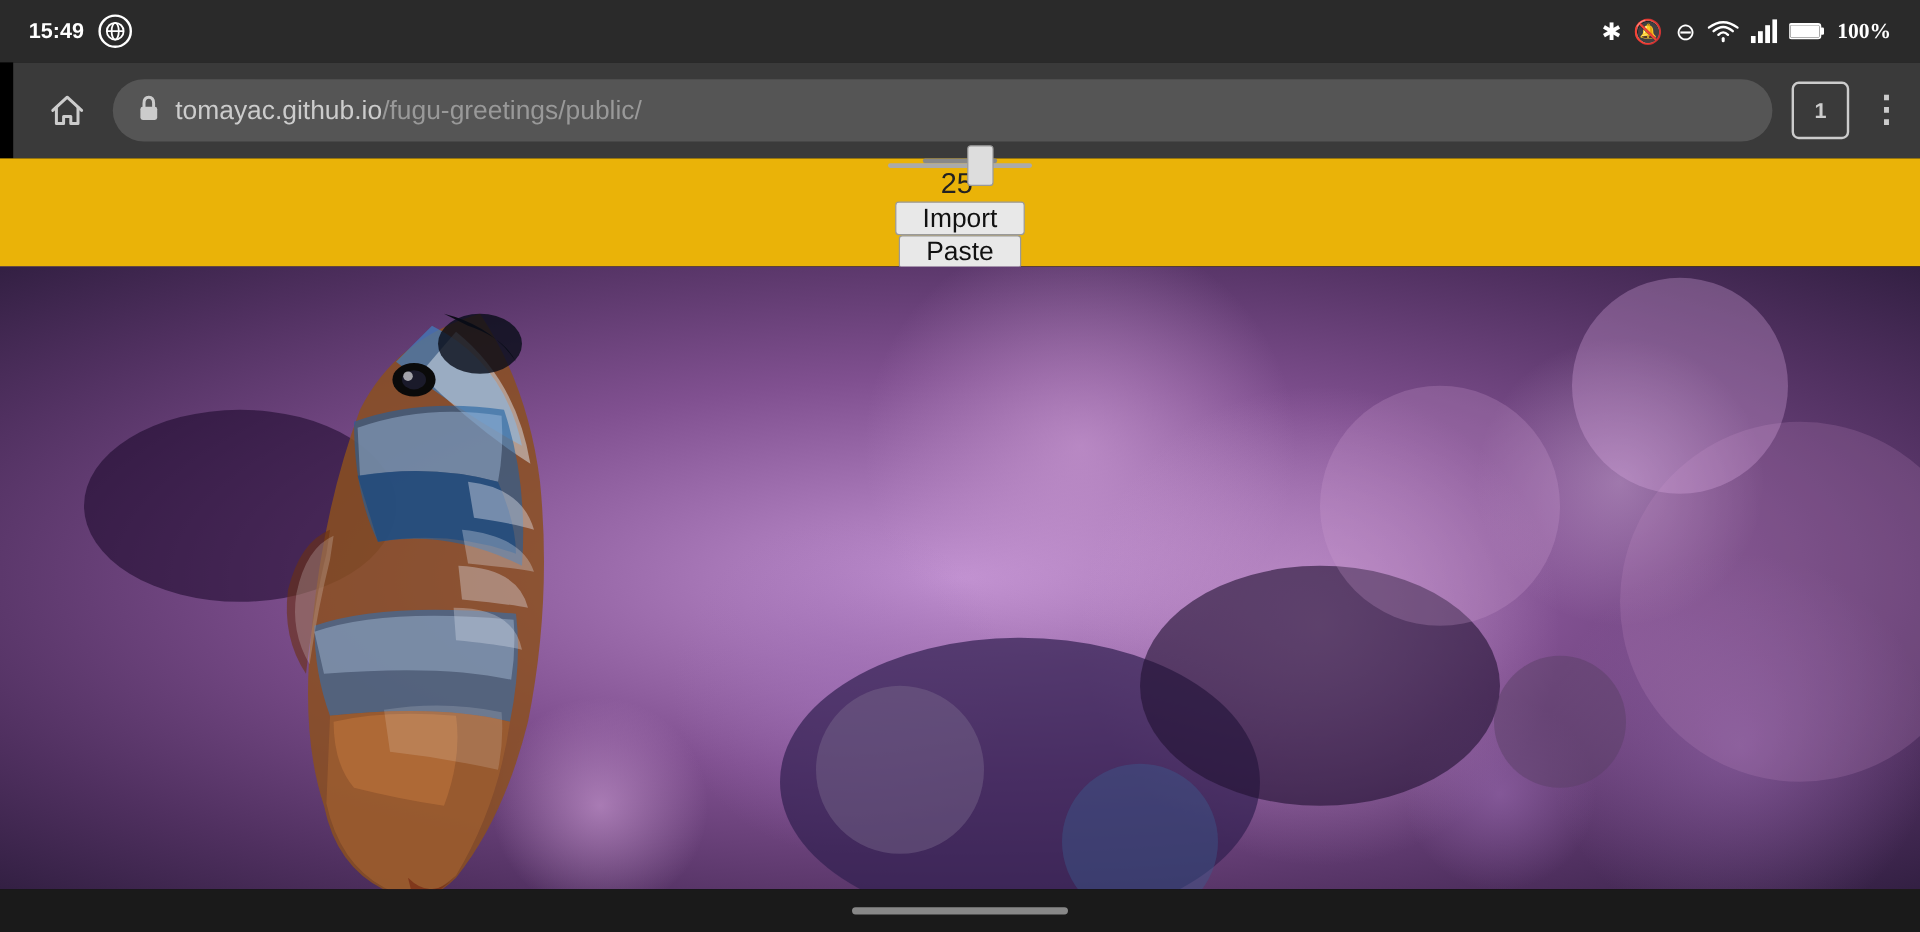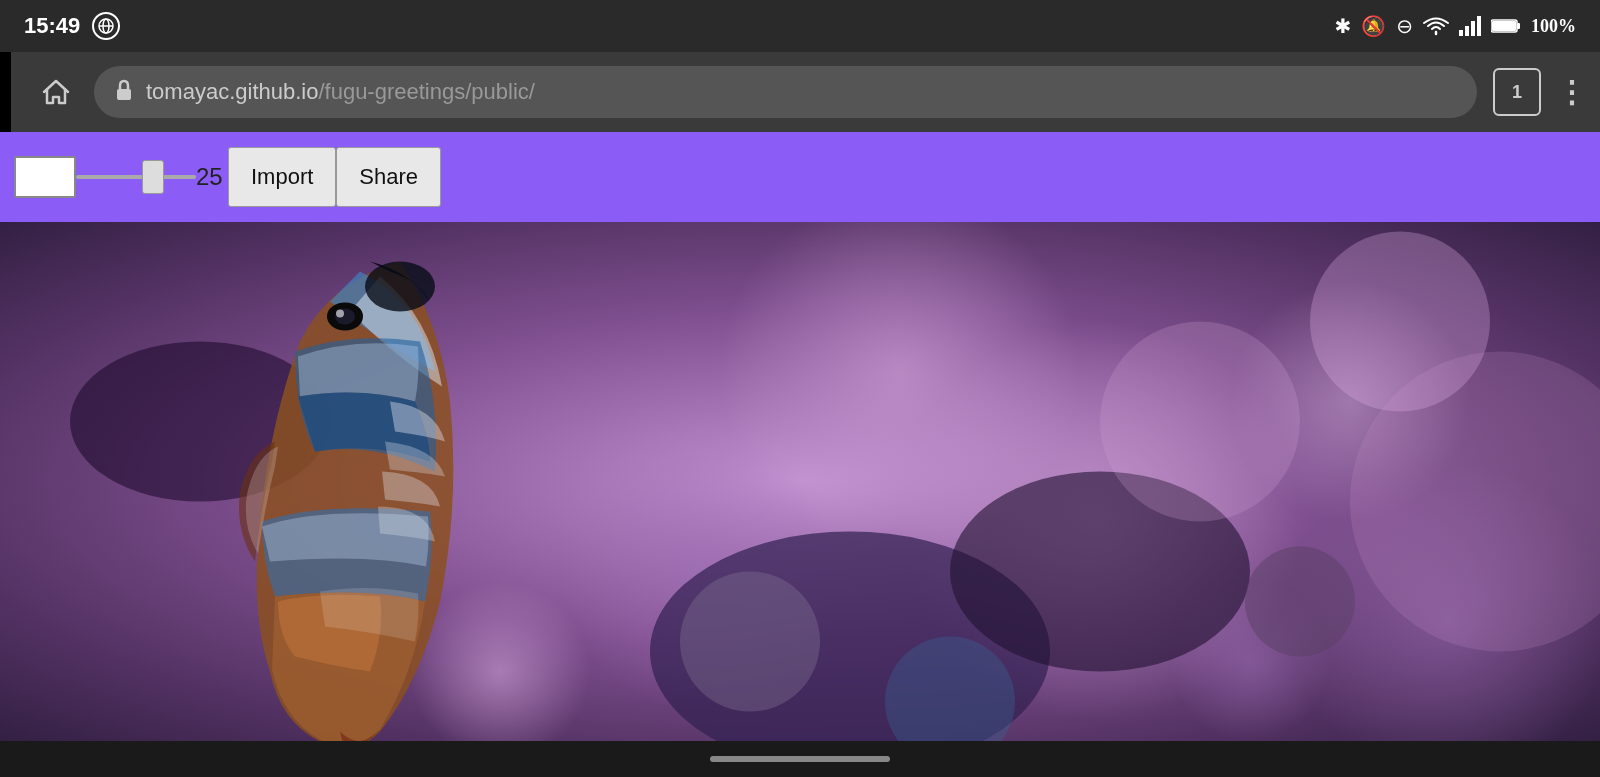--- a/index.html
+++ b/index.html
@@ -15,21 +15,21 @@
       justify-content: space-between;
       padding: 0 24px;
       color: #fff;
     }
     .status-left {
       display: flex;
       align-items: center;
       gap: 12px;
     }
     .status-time {
-      font-size: 22px;
+      font-size: 18px;
       font-weight: 600;
       color: #fff;
     }
     .status-icon-circle {
       width: 28px;
       height: 28px;
       border-radius: 50%;
       border: 2px solid #fff;
       display: flex; align-items: center; justify-content: center;
       font-size: 14px; color: #fff;
@@ -103,25 +103,26 @@
       font-size: 28px;
       font-weight: 900;
       letter-spacing: 1px;
       display: flex; align-items: center;
     }
 
     
     .toolbar {
       width: 100%;
       height: 90px;
-      background: #8b5cf6;
+      background: #eab308;
       display: flex;
       align-items: center;
       padding: 0 14px;
       gap: 0;
+      flex-direction: column;
     }
     .color-swatch {
       width: 62px;
       height: 42px;
       background: #fff;
       border: 2px solid #888;
       border-radius: 2px;
     }
     .slider-container {
       display: flex;
@@ -277,21 +278,21 @@
 
 <div class="toolbar">
   <div class="color-swatch"></div>
   <div class="slider-container">
     <div class="slider-track">
       <div class="slider-thumb"></div>
     </div>
   </div>
   <span class="slider-value">25</span>
   <button class="toolbar-btn">Import</button>
-  <button class="toolbar-btn">Share</button>
+  <button class="toolbar-btn">Paste</button>
 </div>
 
 <div class="content-area">
   <div class="fish-bg" style="width:100%;height:100%;">
     <svg class="fish-svg-container" viewBox="0 0 1600 520" preserveAspectRatio="xMidYMid slice">
       <defs>
         <radialGradient id="bgGrad" cx="50%" cy="50%" r="80%">
           <stop offset="0%" stop-color="#c090d0"></stop>
           <stop offset="40%" stop-color="#805090"></stop>
           <stop offset="70%" stop-color="#503060"></stop>

